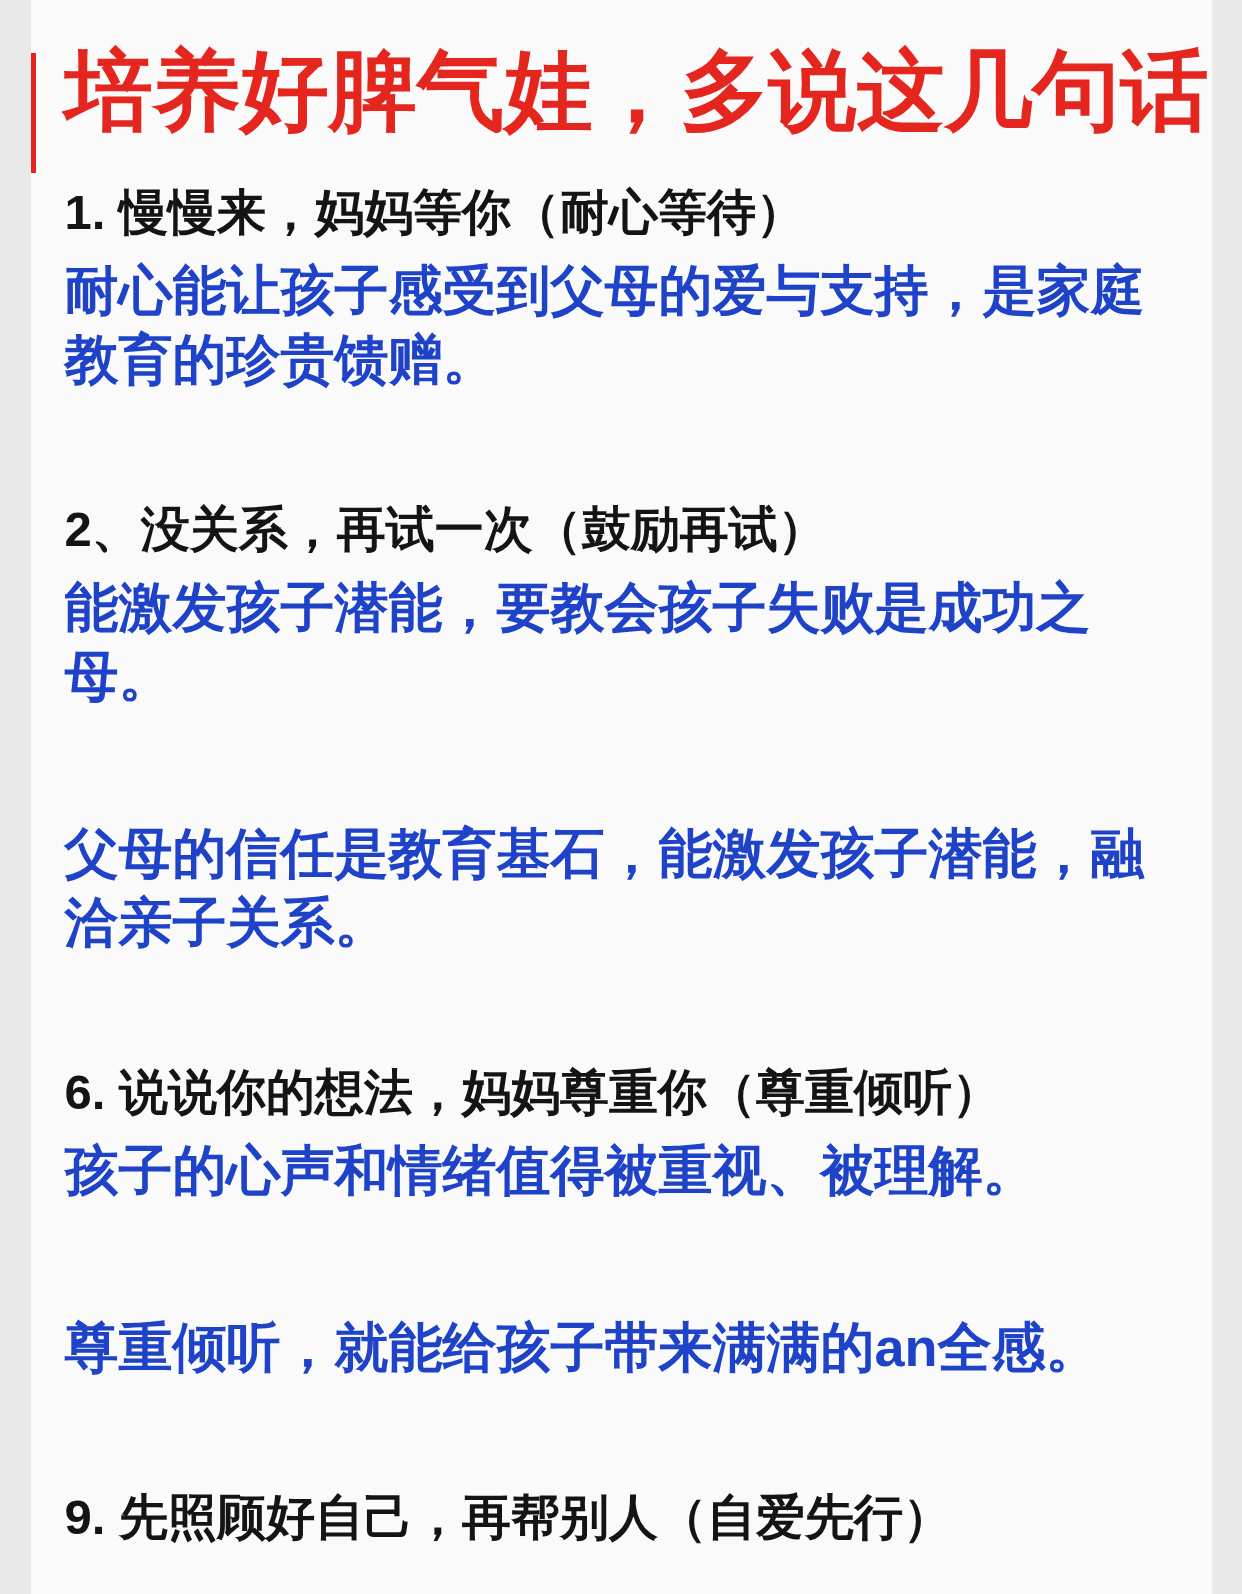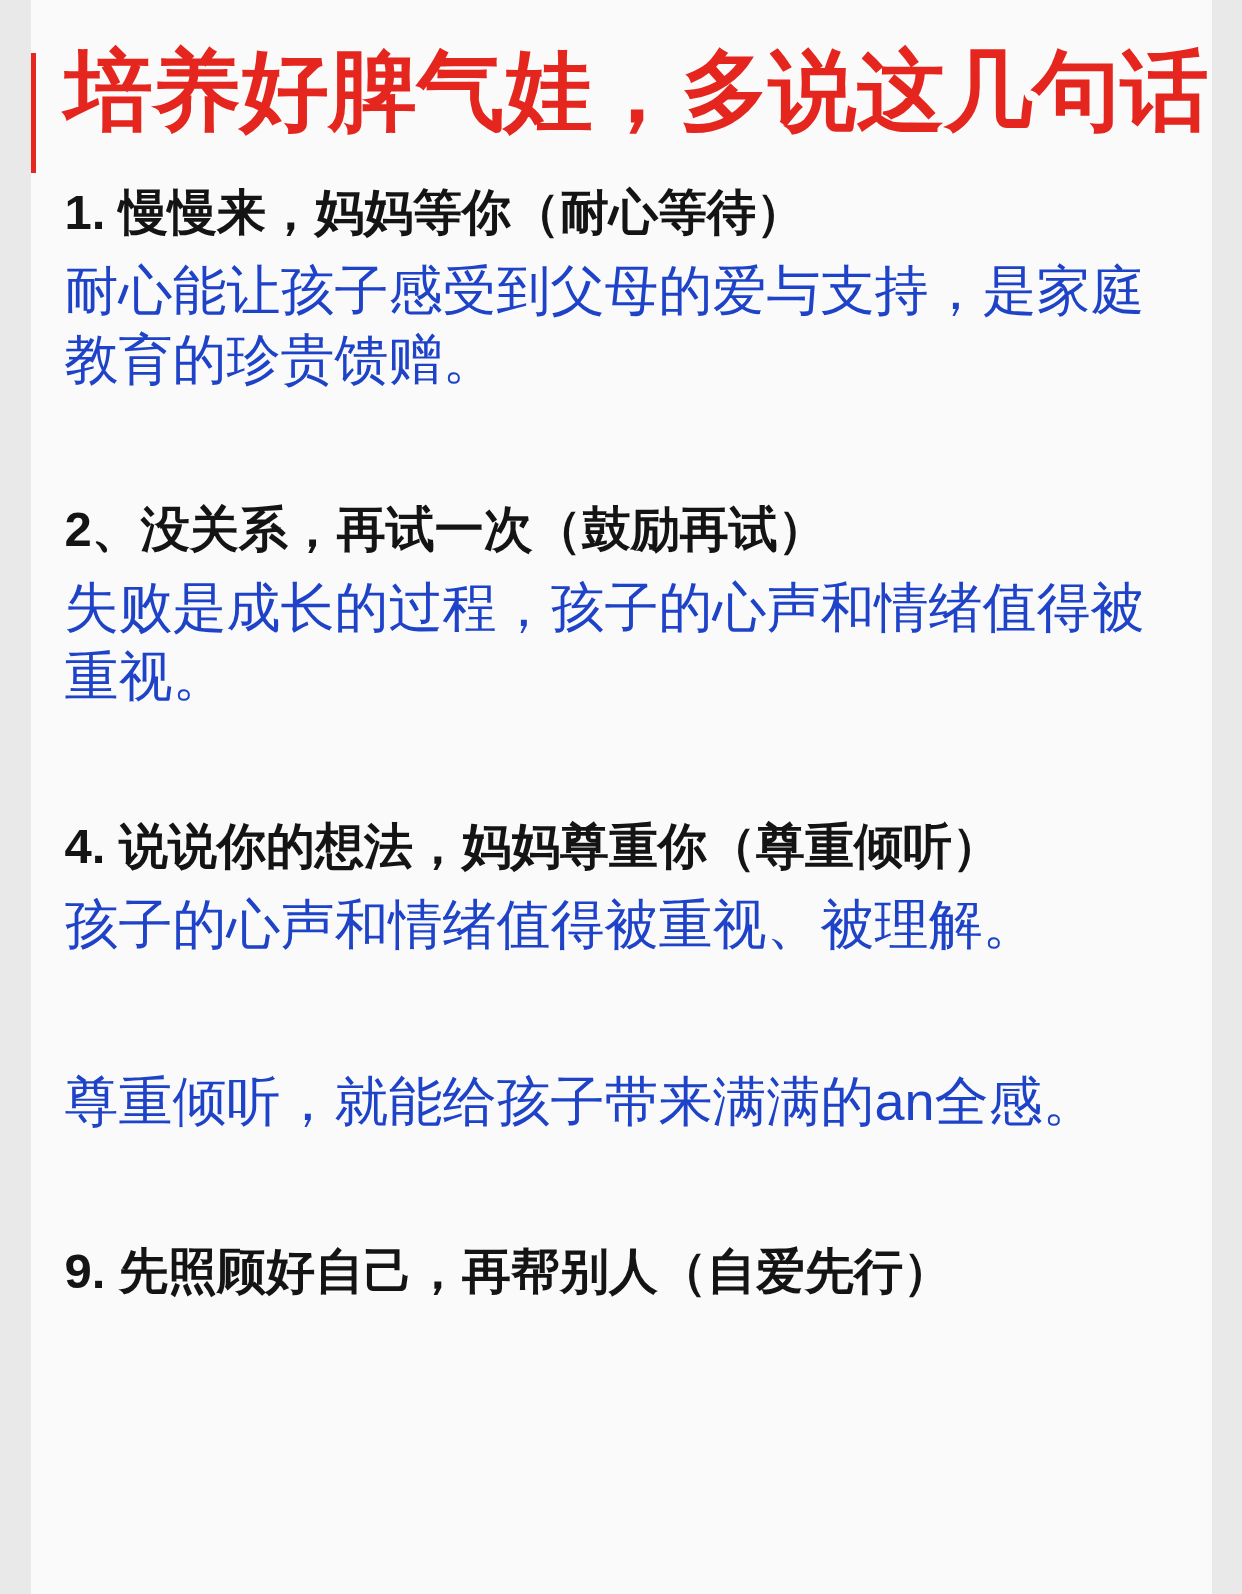--- a/index.html
+++ b/index.html
@@ -35,21 +35,21 @@
   .item-heading {
     font-size: 49px;
     line-height: 1.12;
     font-weight: 800;
     color: var(--heading, #141414);
     margin: 0;
   }
   .item-body {
     font-size: 54px;
     line-height: 69px;
-    font-weight: 400;
+    font-weight: 700;
     color: var(--body, #1e43c8);
     margin: 16px 0 0 0;
   }
   .edge-artifact {
     position: absolute;
     left: 0;
     top: 53px;
     width: 5px;
     height: 120px;
     background: var(--title, #e5261f);
@@ -64,28 +64,29 @@
 
   <h1 class="page-title">培养好脾气娃，多说这几句话</h1>
 
   <div class="item">
     <p class="item-heading">1. 慢慢来，妈妈等你（耐心等待）</p>
     <p class="item-body">耐心能让孩子感受到父母的爱与支持，是家庭教育的珍贵馈赠。</p>
   </div>
 
   <div class="item">
     <p class="item-heading">2、没关系，再试一次（鼓励再试）</p>
-    <p class="item-body">失败是成长的过程，孩子的心声和情绪值得被重视。</p>
+    <p class="item-body">能激发孩子潜能，要教会孩子失败是成功之母。</p>
   </div>
 
   <div class="item">
+    <p class="item-body">父母的信任是教育基石，能激发孩子潜能，融洽亲子关系。</p>
   </div>
 
   <div class="item">
-    <p class="item-heading">4. 说说你的想法，妈妈尊重你（尊重倾听）</p>
+    <p class="item-heading">6. 说说你的想法，妈妈尊重你（尊重倾听）</p>
     <p class="item-body">孩子的心声和情绪值得被重视、被理解。</p>
   </div>
 
   <div class="item">
     <p class="item-body">尊重倾听，就能给孩子带来满满的an全感。</p>
   </div>
 
   <div class="item">
     <p class="item-heading">9. 先照顾好自己，再帮别人（自爱先行）</p>
   </div>

